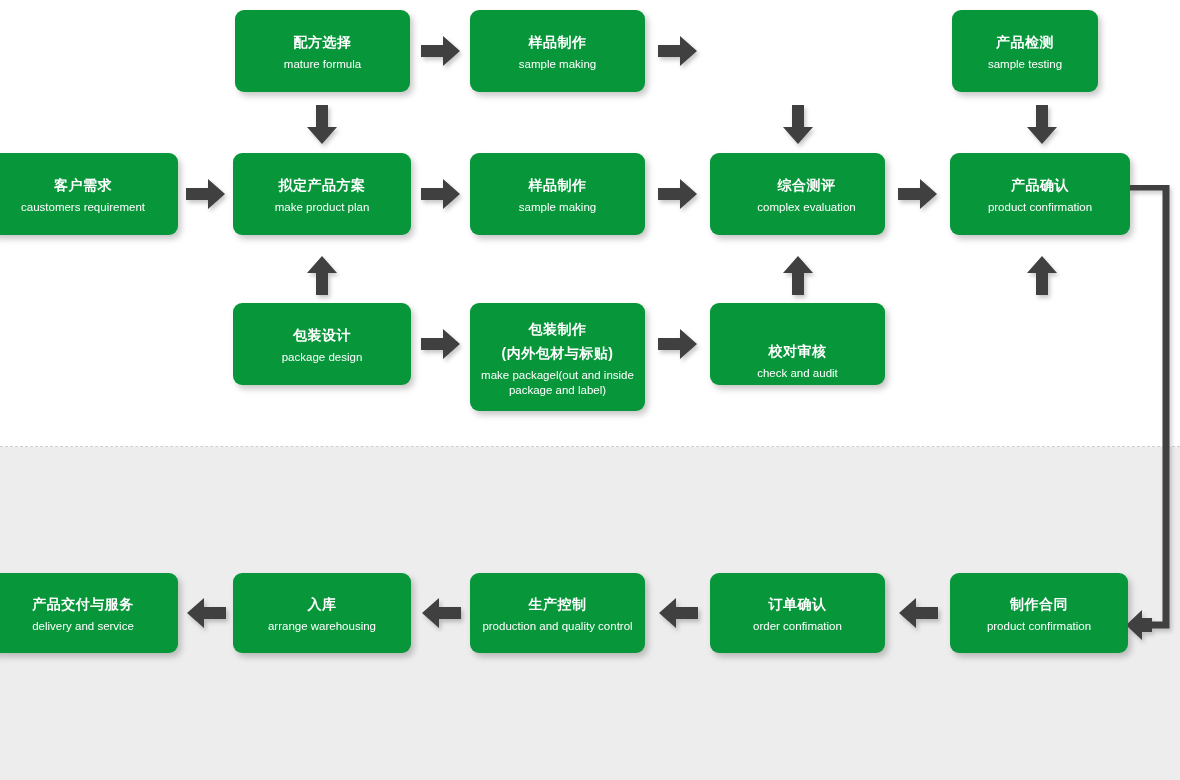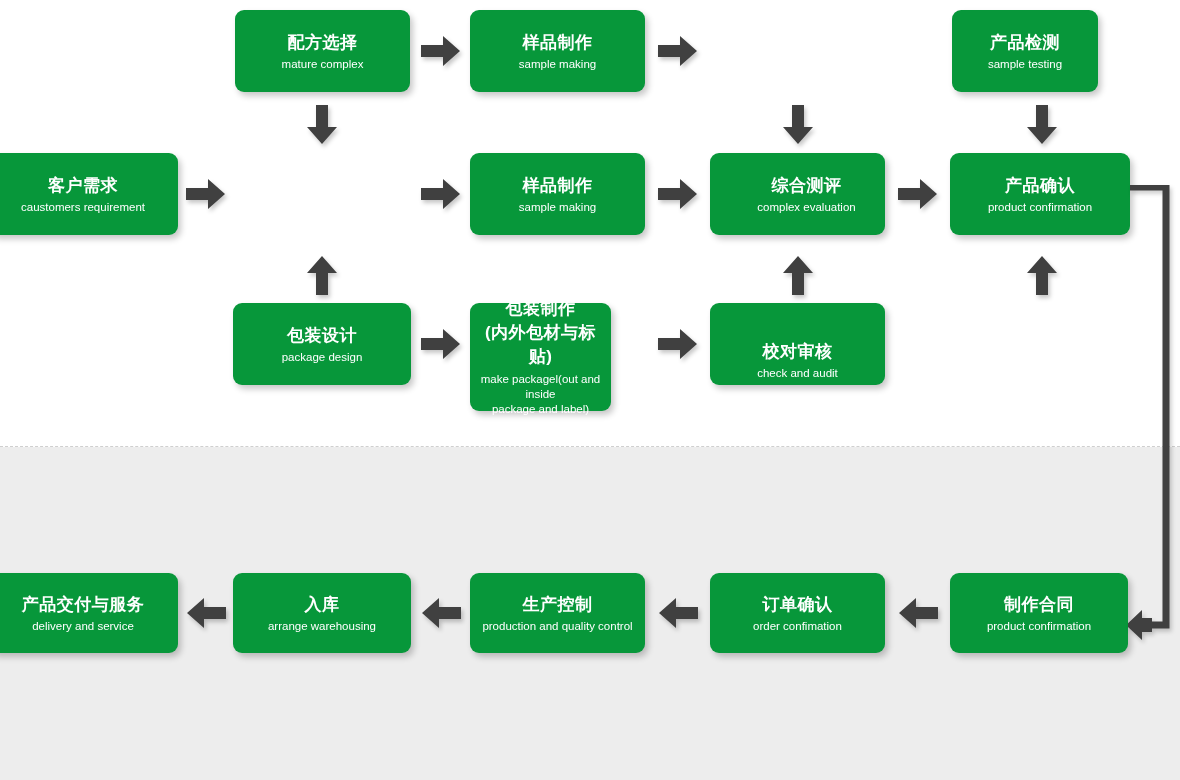--- a/index.html
+++ b/index.html
@@ -46,21 +46,21 @@
     display: flex;
     flex-direction: column;
     align-items: center;
     justify-content: center;
     box-sizing: border-box;
     padding: 4px 6px;
     color: #ffffff;
     text-align: center;
   }
   .node .cn {
-    font-size: 17px;
+    font-size: 14px;
     line-height: 23px;
     font-weight: 700;
     letter-spacing: 0.5px;
     white-space: pre-line;
   }
   .node .en {
     font-size: 11.5px;
     line-height: 15px;
     font-weight: 400;
     margin-top: 3px;
@@ -84,39 +84,43 @@
 </head>
 <body>
 
 <div id="canvas">
 
   <div class="band-lower"></div>
   <div class="band-divider"></div>
 
   <div class="node" style="left:235px; top:10px; width:175px; height:82px;">
     <div class="cn">配方选择</div>
-    <div class="en">mature complex</div>
+    <div class="en">mature formula</div>
   </div>
 
   <div class="node" style="left:470px; top:10px; width:175px; height:82px;">
     <div class="cn">样品制作</div>
     <div class="en">sample making</div>
   </div>
 
 
   <div class="node" style="left:952px; top:10px; width:146px; height:82px;">
     <div class="cn">产品检测</div>
     <div class="en">sample testing</div>
   </div>
 
   <div class="node" style="left:-12px; top:153px; width:190px; height:82px;">
     <div class="cn">客户需求</div>
     <div class="en">caustomers requirement</div>
   </div>
 
+  <div class="node" style="left:233px; top:153px; width:178px; height:82px;">
+    <div class="cn">拟定产品方案</div>
+    <div class="en">make product plan</div>
+  </div>
 
   <div class="node" style="left:470px; top:153px; width:175px; height:82px;">
     <div class="cn">样品制作</div>
     <div class="en">sample making</div>
   </div>
 
   <div class="node" style="left:710px; top:153px; width:175px; height:82px;padding-left:24px;">
     <div class="cn">综合测评</div>
     <div class="en">complex evaluation</div>
   </div>
@@ -124,21 +128,21 @@
   <div class="node" style="left:950px; top:153px; width:180px; height:82px;">
     <div class="cn">产品确认</div>
     <div class="en">product confirmation</div>
   </div>
 
   <div class="node" style="left:233px; top:303px; width:178px; height:82px;">
     <div class="cn">包装设计</div>
     <div class="en">package design</div>
   </div>
 
-  <div class="node tall" style="left:470px; top:303px; width:141px; height:108px;">
+  <div class="node tall" style="left:470px; top:303px; width:175px; height:108px;">
     <div class="cn">包装制作
 (内外包材与标贴)</div>
     <div class="en">make packagel(out and inside
 package and label)</div>
   </div>
 
   <div class="node" style="left:710px; top:303px; width:175px; height:82px;justify-content:flex-end;">
     <div class="cn">校对审核</div>
     <div class="en">check and audit</div>
   </div>

